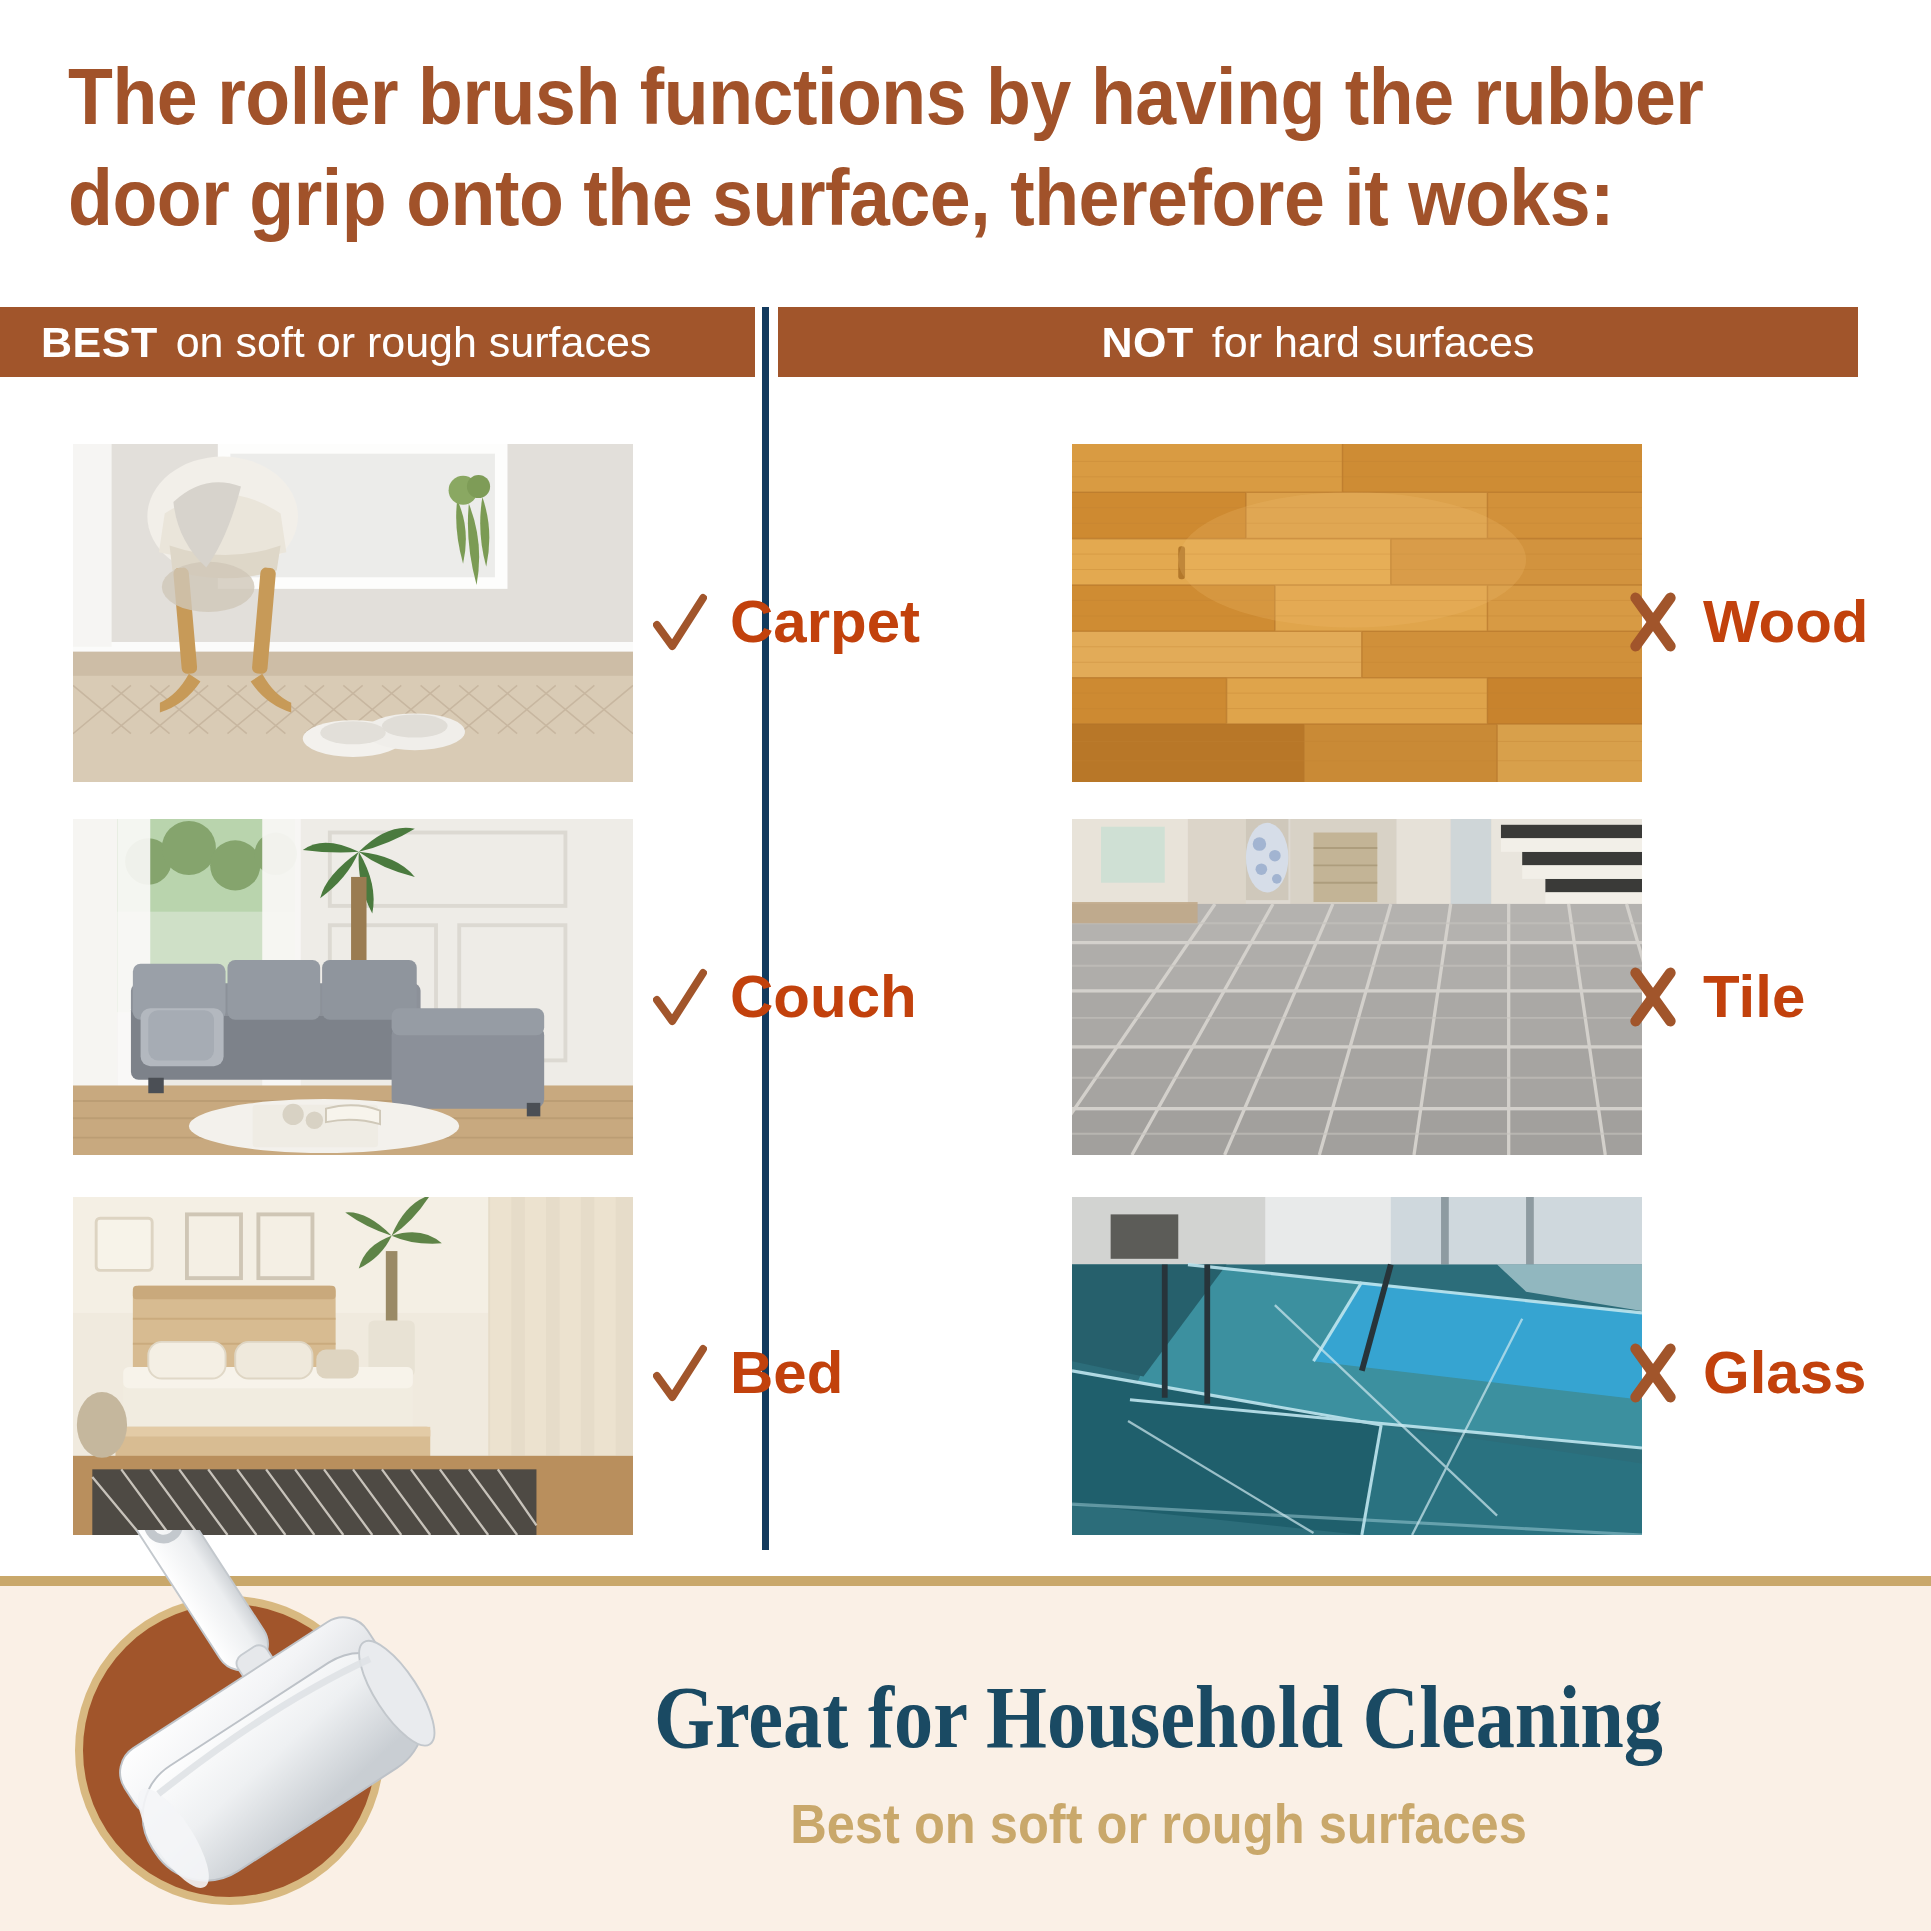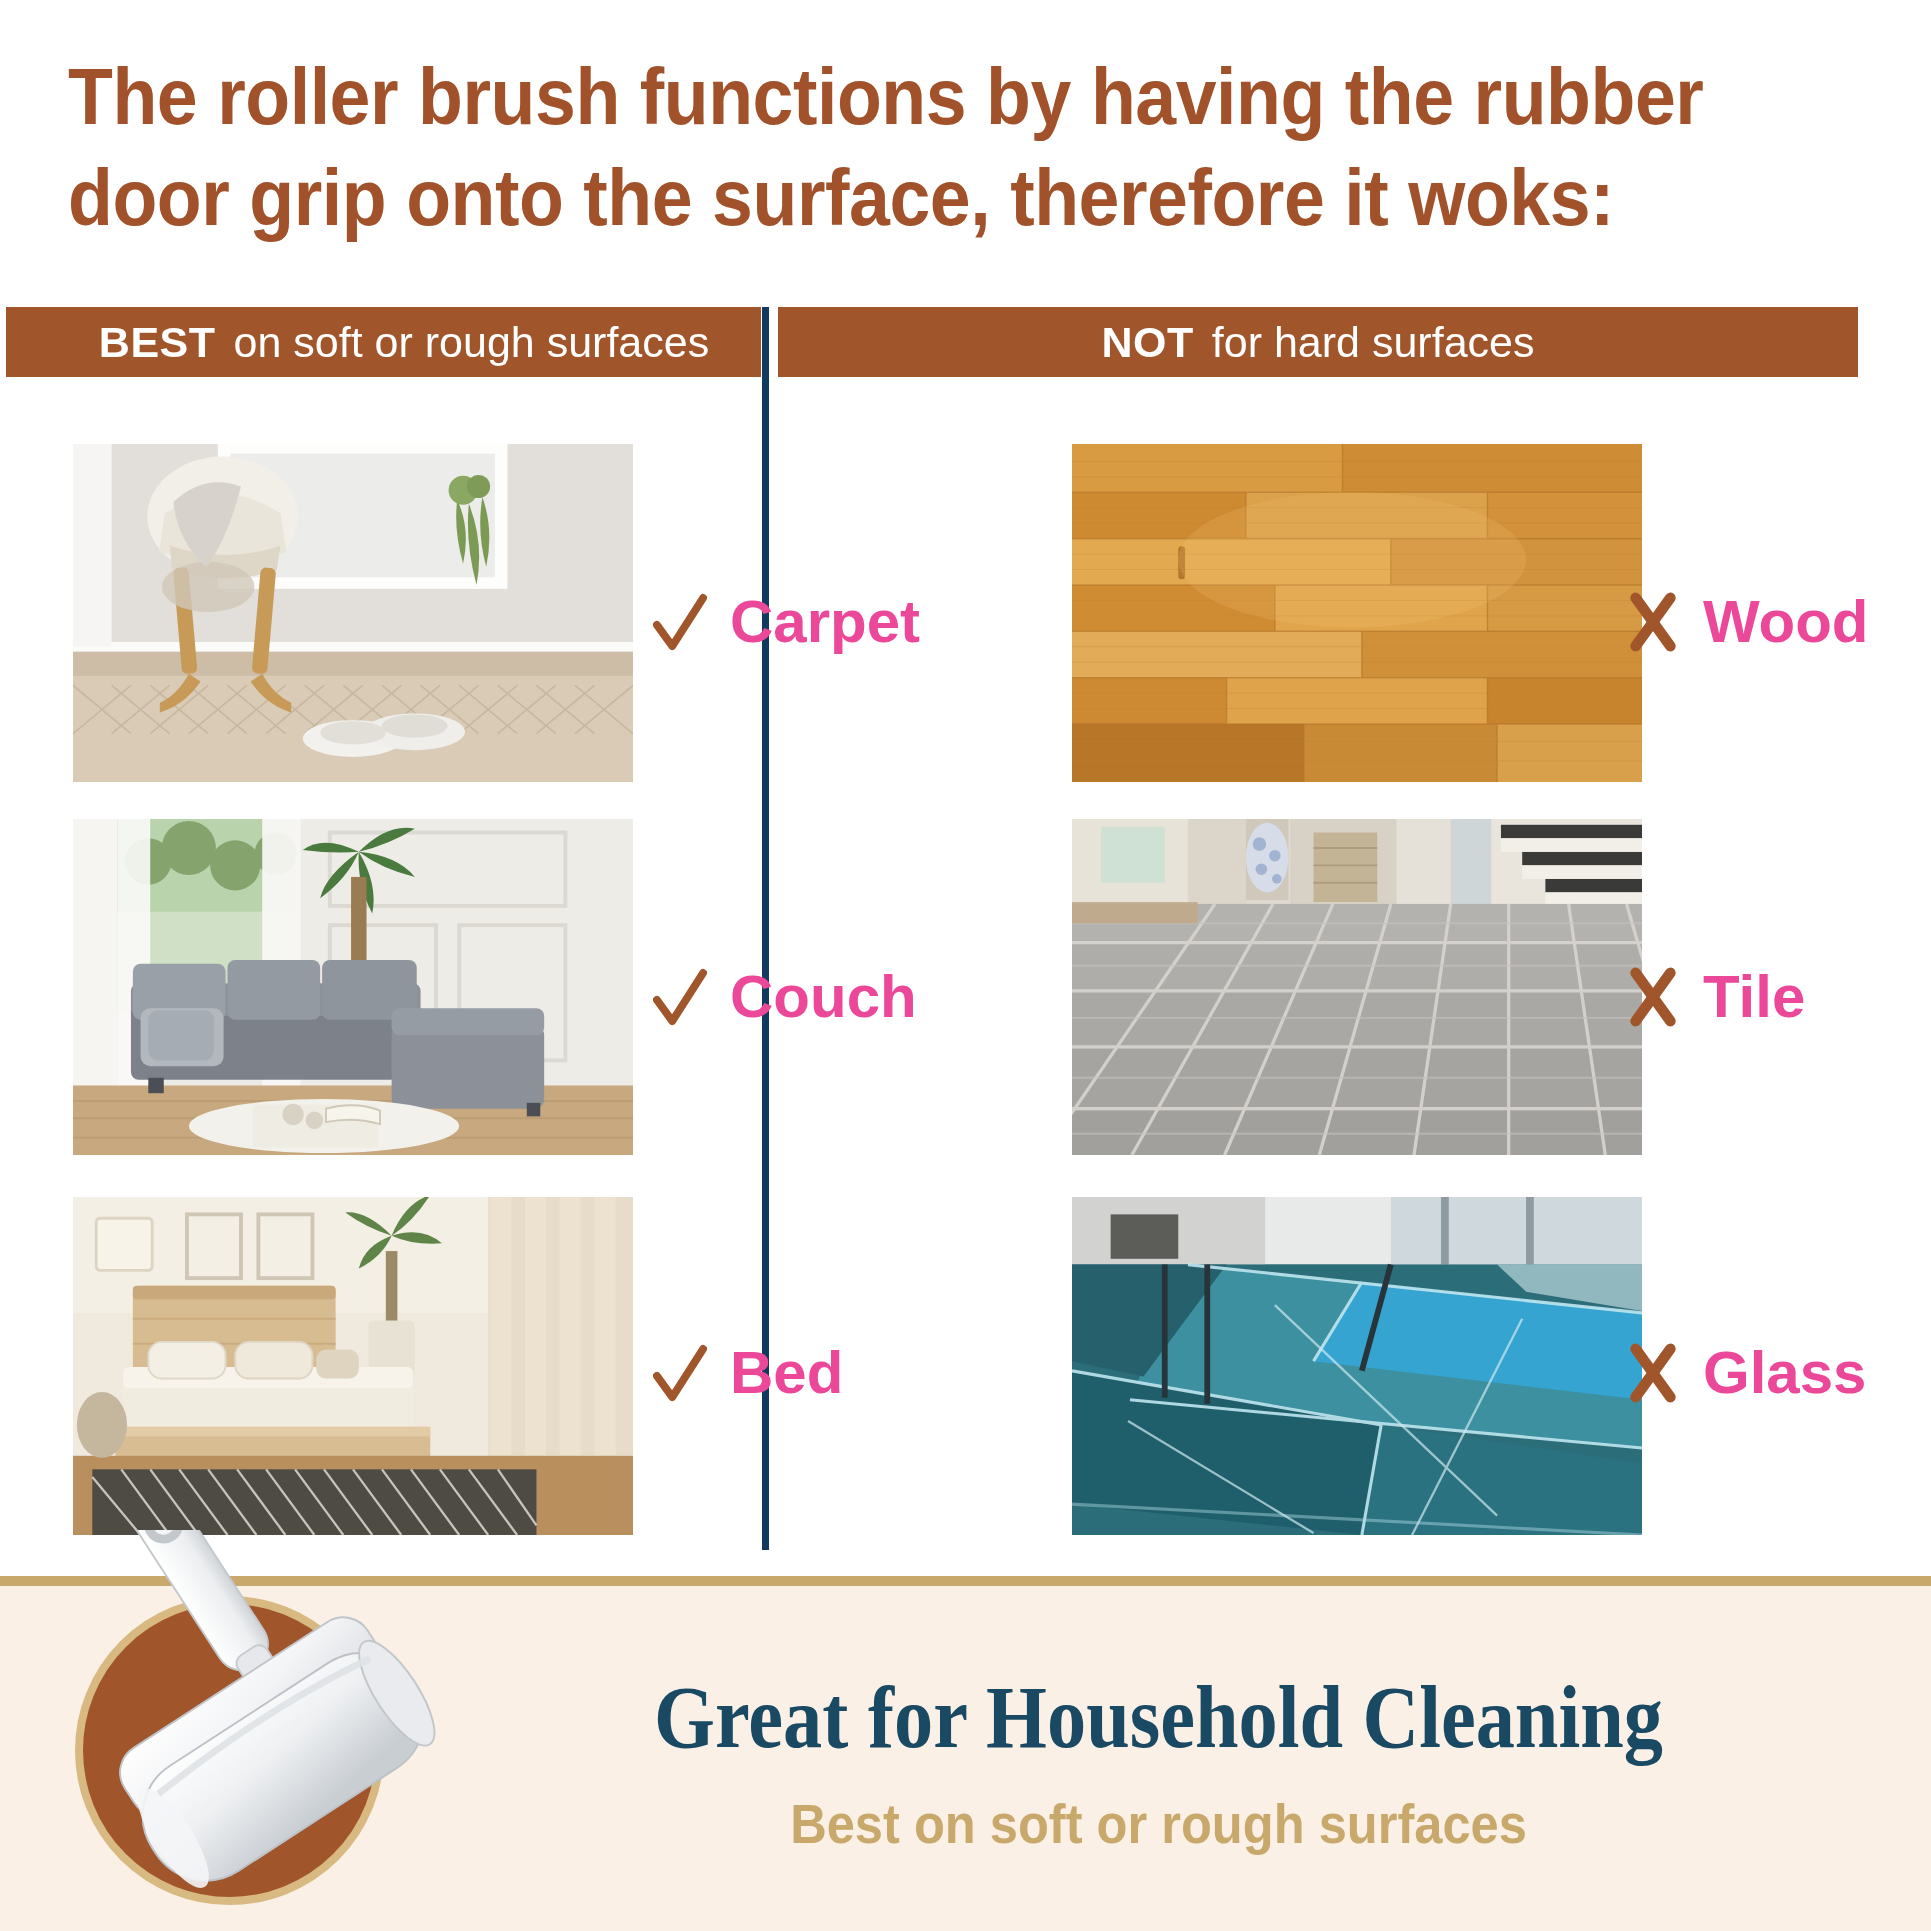--- a/index.html
+++ b/index.html
@@ -32,21 +32,21 @@
     top:307px; height:70px;
     background:#A1552B;
     display:flex;
     align-items:center;
     justify-content:center;
     color:#FFFFFF;
     font-size:43px;
     white-space:nowrap;
     overflow:hidden;
   }
-  .bar.left  { left:6px;    width:755px; justify-content:center; padding-left:41px; }
+  .bar.left  { left:0px;    width:755px; justify-content:flex-start; padding-left:41px; }
   .bar.right { left:778px;  width:1080px; }
   .bar .strong { font-weight:bold; letter-spacing:0.5px; }
   .bar .normal { font-weight:bold; }
   .bar .strong + .normal { margin-left:18px; font-weight:normal; }
 
   
   .divider {
     position:absolute;
     left:762px; top:307px; width:6.8px; height:1243px;
     background:#123A5E;
@@ -65,21 +65,21 @@
   .r3 { top:1197px; height:338px; }
 
   
   .label {
     position:absolute;
     display:flex;
     align-items:center;
     gap:23px;
     font-size:60px;
     font-weight:bold;
-    color:#ec4899;
+    color:#c2410c;
     white-space:nowrap;
   }
   .label.left  { left:653px;  }
   .label.right { left:1626px; }
   .l1 { top:587px; }
   .l2 { top:962px; }
   .l3 { top:1338px; }
   .mark { width:54px; height:60px; flex:0 0 54px; }
 
   

